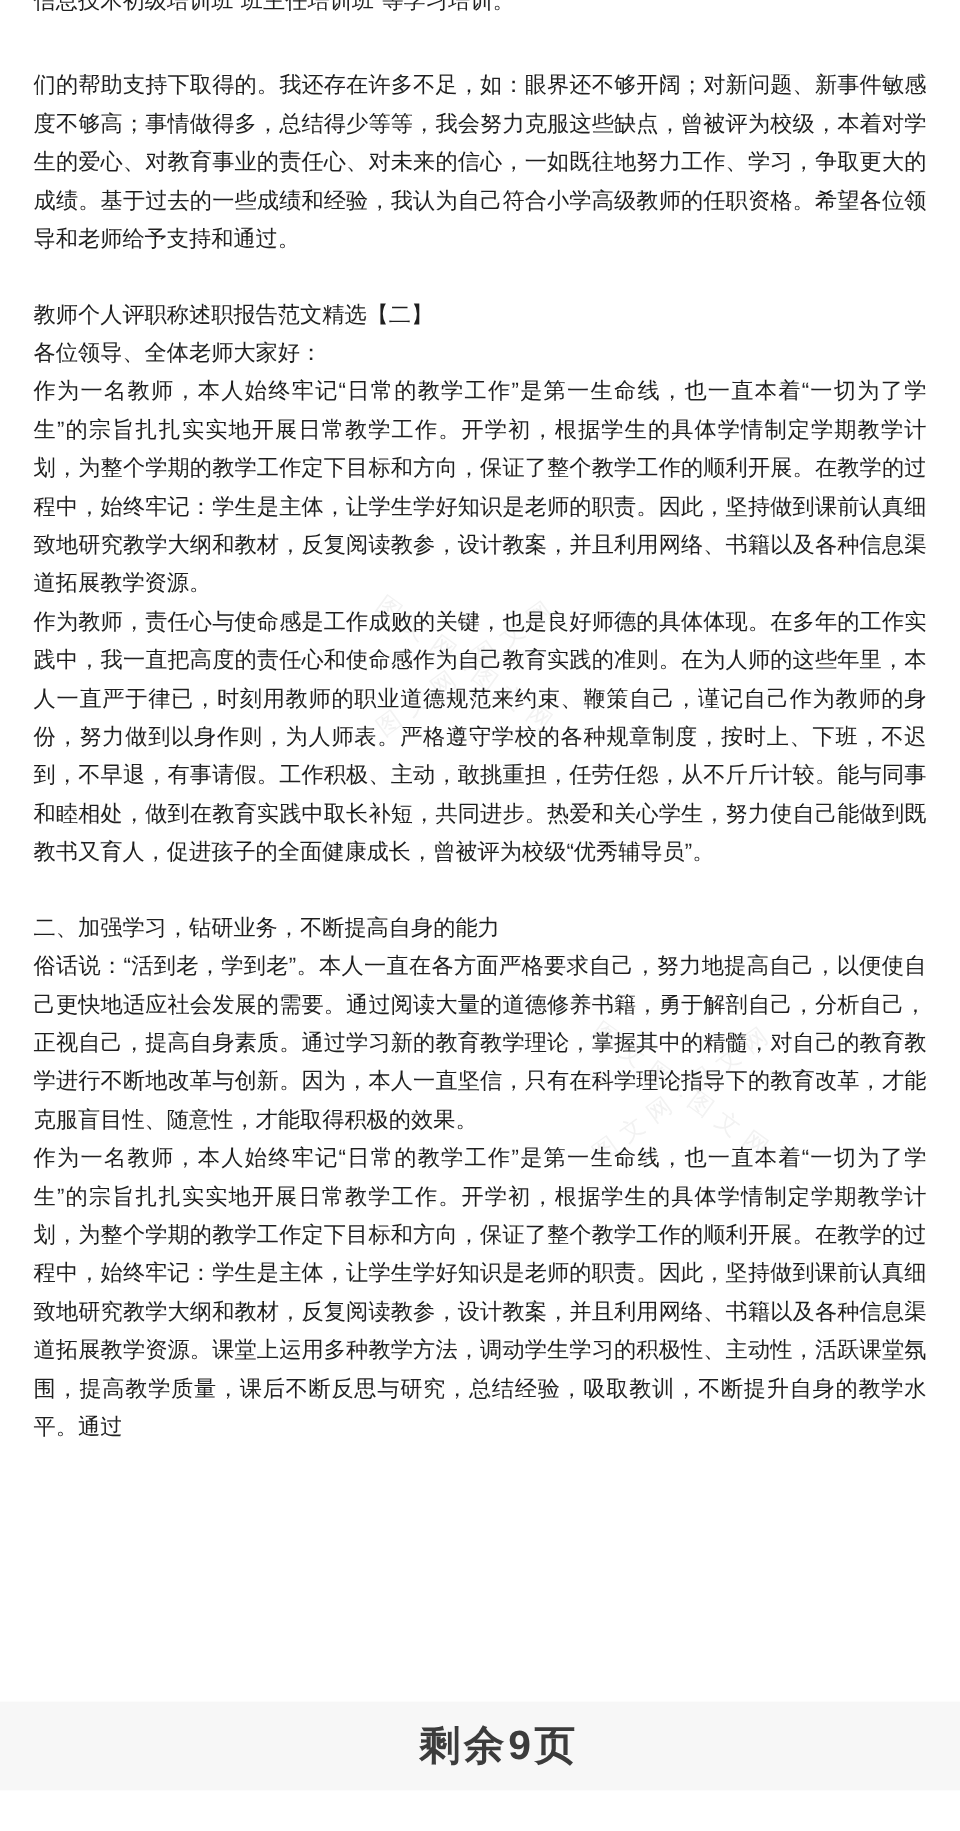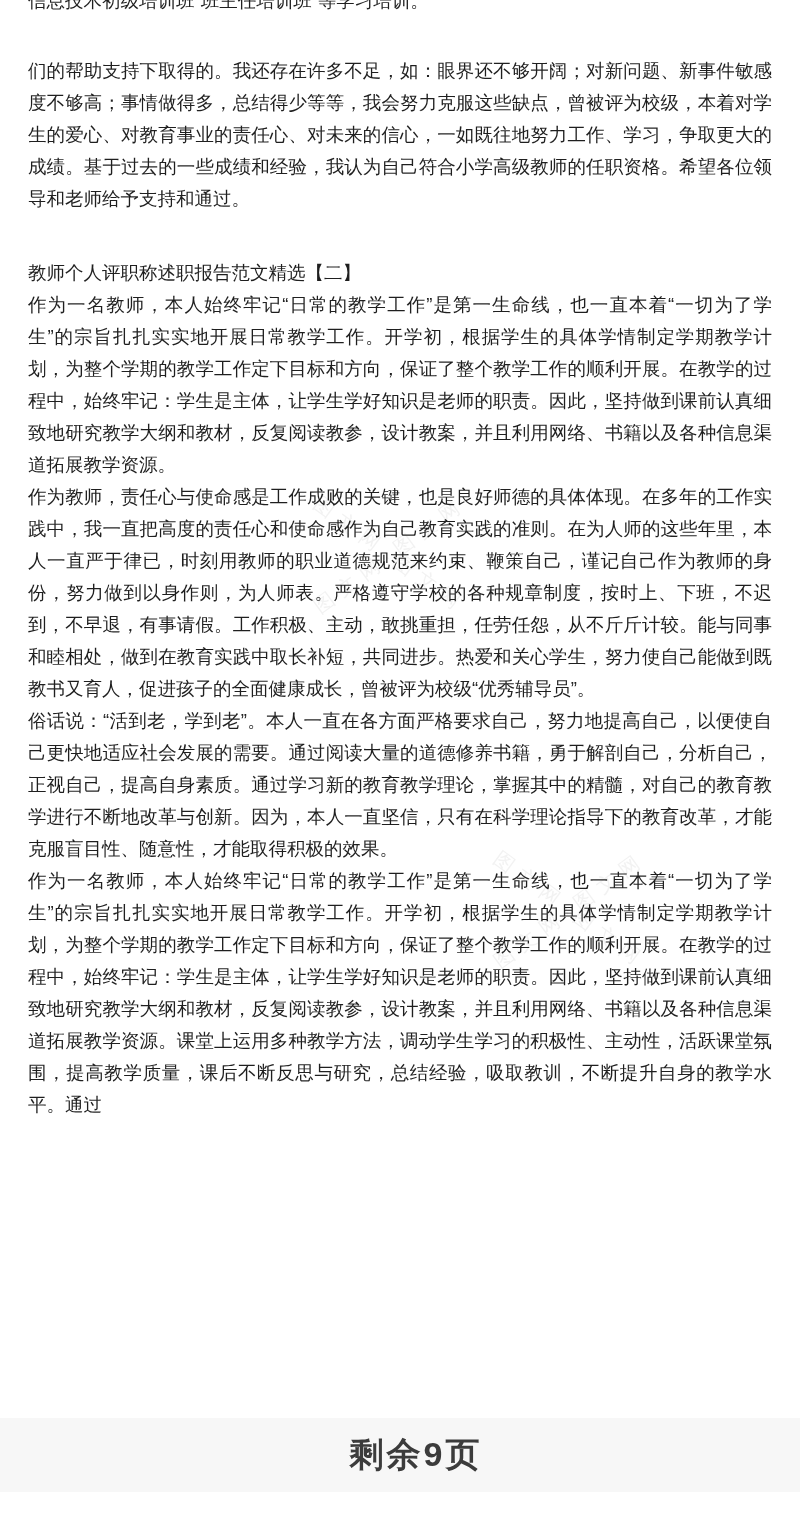--- a/index.html
+++ b/index.html
@@ -19,21 +19,21 @@
     position: relative;
     padding: 0 28px;
     color: #1f1f1f;
     font-size: 18.5px;
     line-height: 32px;
     text-align: justify;
     z-index: 1;
   }
   .doc p { margin: 0; }
   .doc p.clip { margin-top: -15px; }   
-  .doc p.mt { margin-top: 42px; }      
+  .doc p.mt { margin-top: 31px; }      
   .page-gap { height: 38px; }          
 
   .watermark {
     position: absolute;
     pointer-events: none;
     z-index: 0;
   }
   .watermark .wm {
     position: absolute;
     left: 50%; top: 50%;
@@ -78,22 +78,24 @@
   <div class="watermark" style="left:460px; top:845px; width:220px; height:130px;">
     <span class="wm a">图文网·图文网</span>
     <span class="wm b">图文网·图文网</span>
   </div>
 
   <div class="doc">
     <p class="clip">信息技术初级培训班“班主任培训班”等学习培训。</p>
     <div class="page-gap"></div>
     <p>们的帮助支持下取得的。我还存在许多不足，如：眼界还不够开阔；对新问题、新事件敏感度不够高；事情做得多，总结得少等等，我会努力克服这些缺点，曾被评为校级，本着对学生的爱心、对教育事业的责任心、对未来的信心，一如既往地努力工作、学习，争取更大的成绩。基于过去的一些成绩和经验，我认为自己符合小学高级教师的任职资格。希望各位领导和老师给予支持和通过。</p>
     <p class="mt">教师个人评职称述职报告范文精选【二】</p>
+    <p>各位领导、全体老师大家好：</p>
     <p>作为一名教师，本人始终牢记“日常的教学工作”是第一生命线，也一直本着“一切为了学生”的宗旨扎扎实实地开展日常教学工作。开学初，根据学生的具体学情制定学期教学计划，为整个学期的教学工作定下目标和方向，保证了整个教学工作的顺利开展。在教学的过程中，始终牢记：学生是主体，让学生学好知识是老师的职责。因此，坚持做到课前认真细致地研究教学大纲和教材，反复阅读教参，设计教案，并且利用网络、书籍以及各种信息渠道拓展教学资源。</p>
     <p>作为教师，责任心与使命感是工作成败的关键，也是良好师德的具体体现。在多年的工作实践中，我一直把高度的责任心和使命感作为自己教育实践的准则。在为人师的这些年里，本人一直严于律已，时刻用教师的职业道德规范来约束、鞭策自己，谨记自己作为教师的身份，努力做到以身作则，为人师表。严格遵守学校的各种规章制度，按时上、下班，不迟到，不早退，有事请假。工作积极、主动，敢挑重担，任劳任怨，从不斤斤计较。能与同事和睦相处，做到在教育实践中取长补短，共同进步。热爱和关心学生，努力使自己能做到既教书又育人，促进孩子的全面健康成长，曾被评为校级“优秀辅导员”。</p>
+    <p class="mt">二、加强学习，钻研业务，不断提高自身的能力</p>
     <p>俗话说：“活到老，学到老”。本人一直在各方面严格要求自己，努力地提高自己，以便使自己更快地适应社会发展的需要。通过阅读大量的道德修养书籍，勇于解剖自己，分析自己，正视自己，提高自身素质。通过学习新的教育教学理论，掌握其中的精髓，对自己的教育教学进行不断地改革与创新。因为，本人一直坚信，只有在科学理论指导下的教育改革，才能克服盲目性、随意性，才能取得积极的效果。</p>
     <p>作为一名教师，本人始终牢记“日常的教学工作”是第一生命线，也一直本着“一切为了学生”的宗旨扎扎实实地开展日常教学工作。开学初，根据学生的具体学情制定学期教学计划，为整个学期的教学工作定下目标和方向，保证了整个教学工作的顺利开展。在教学的过程中，始终牢记：学生是主体，让学生学好知识是老师的职责。因此，坚持做到课前认真细致地研究教学大纲和教材，反复阅读教参，设计教案，并且利用网络、书籍以及各种信息渠道拓展教学资源。课堂上运用多种教学方法，调动学生学习的积极性、主动性，活跃课堂氛围，提高教学质量，课后不断反思与研究，总结经验，吸取教训，不断提升自身的教学水平。通过</p>
   </div>
 
   <div class="footer-band">
     <span>剩余9页</span>
   </div>
 
 </div>
 

